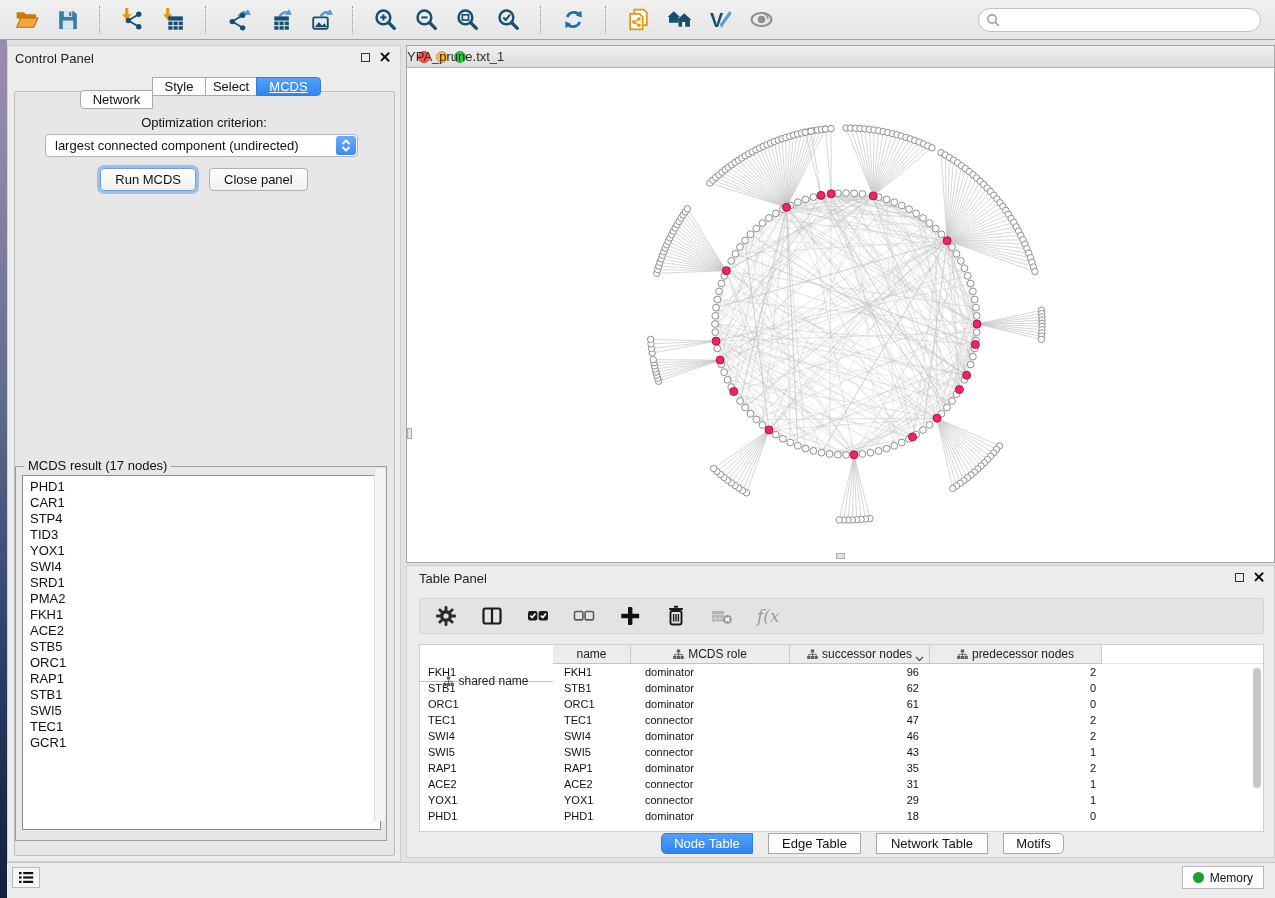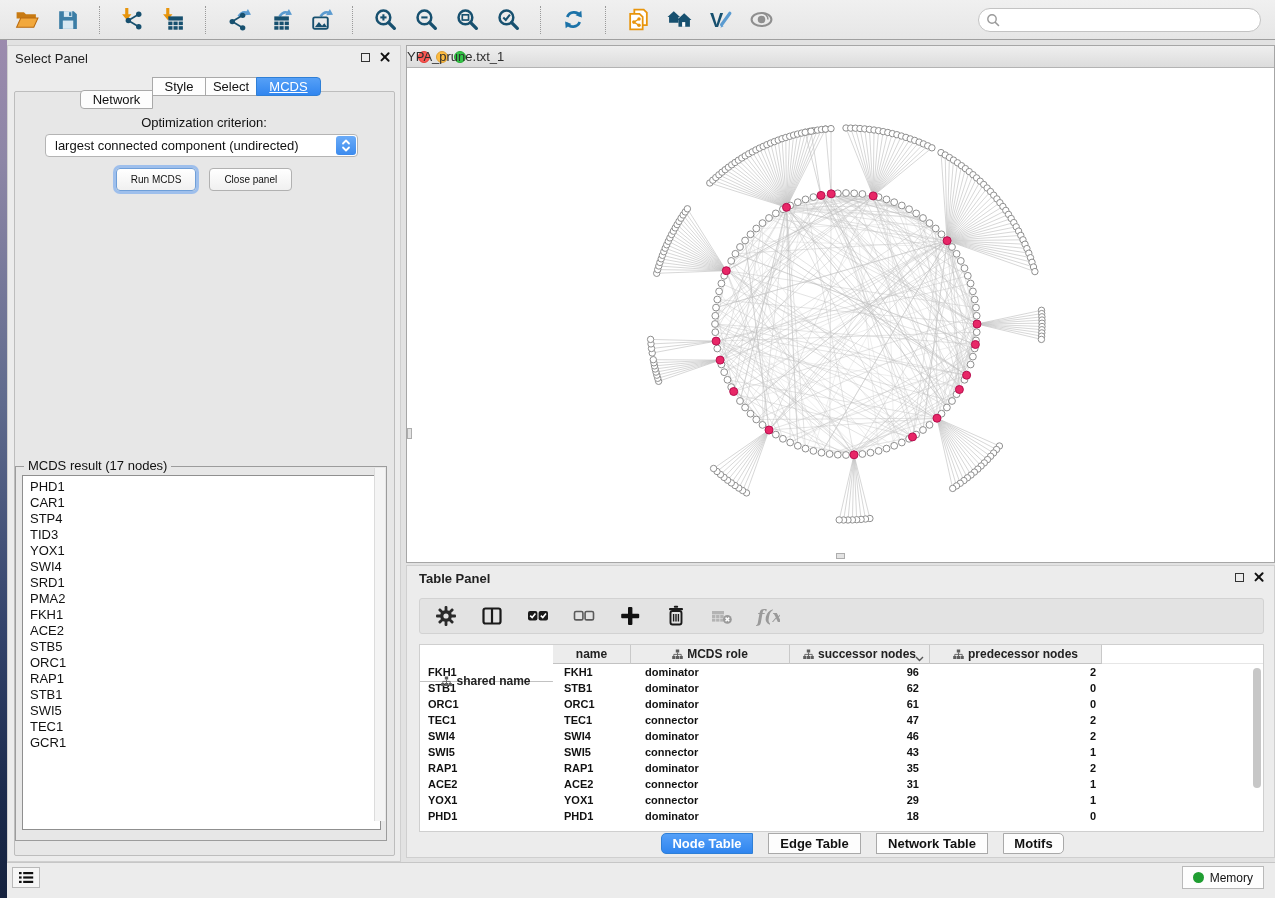--- a/index.html
+++ b/index.html
@@ -50,21 +50,21 @@
     position:absolute; left:37px; top:88px; width:313px; height:23px;
     background:#fff; border:1px solid #b4b4b4; border-radius:4px;
     font-size:13px; line-height:21px; padding-left:9px; color:#111;
   }
   .opt-stepper {
     position:absolute; right:1px; top:1px; width:20px; height:19px; border-radius:3px;
     background:linear-gradient(180deg,#6aabf8,#3c8bee); display:flex; align-items:center; justify-content:center;
   }
   .cp-buttons { position:absolute; left:0; width:100%; top:122px; display:flex; justify-content:center; gap:13px; }
   .btn {
-    height:23px; padding:0 14px; font-size:10px; line-height:21px; color:#111;
+    height:23px; padding:0 14px; font-size:13px; line-height:21px; color:#111;
     background:linear-gradient(180deg,#ffffff,#f0f0f0); border:1px solid #b1b1b1; border-radius:4px;
   }
   .btn.focus { box-shadow:0 0 0 3px rgba(110,165,240,.6); border-color:#6f9fd8; }
   .fieldset { position:absolute; left:7px; top:420px; width:372px; height:375px; border:1px solid #9c9c9c; }
   .fieldset .legend {
     position:absolute; left:8px; top:-9px; background:#e7e7e7; padding:0 4px; font-size:13px; color:#111;
   }
   .mcds-list {
     position:absolute; left:6px; top:8px; width:359px; height:355px; background:#fff;
     border:1px solid #8f8f8f; overflow:hidden; padding:3px 0 0 7px;
@@ -78,21 +78,21 @@
     background:linear-gradient(180deg,#efefef,#dcdcdc); border-bottom:1px solid #b3b3b3;
   }
   .tl { position:absolute; top:5px; width:12px; height:12px; border-radius:50%; }
   .tl.red { left:11px; background:#fc5753; border:1px solid #df3e38; }
   .tl.yellow { left:29px; background:#fdbc40; border:1px solid #de9f34; }
   .tl.green { left:47px; background:#33c748; border:1px solid #27aa35; }
   .net-title { position:absolute; left:0; width:100%; top:3px; text-align:left; font-size:13px; color:#2e2e2e; }
   .net-canvas { position:absolute; left:0; top:22px; width:867px; height:494px; background:#fff; }
   .grip { position:absolute; background:#e3e3e3; border:1px solid #adadad; }
   
-  .tpanel { position:absolute; left:399px; top:525px; width:869px; height:293px; background:#ececec; border:1px solid #cfcfcf;font-weight:bold; }
+  .tpanel { position:absolute; left:399px; top:525px; width:869px; height:293px; background:#ececec; border:1px solid #cfcfcf; }
   .tp-toolbar {
     position:absolute; left:12px; top:32px; width:845px; height:36px;
     background:#e3e3e3; border:1px solid #d2d2d2; border-radius:3px;
     display:flex; align-items:center; padding-left:14px; gap:22px;
   }
   .tp-icon { display:flex; align-items:center; justify-content:center; width:24px; height:24px; }
   .tbl { position:absolute; left:12px; top:78px; width:845px; height:188px; background:#fff; border:1px solid #cfcfcf; }
   .tbl-head { display:flex; height:19px; }
   .th {
     position:relative; background:#ececec; border-right:1px solid #c9c9c9; border-bottom:1px solid #c2c2c2;
@@ -292,21 +292,21 @@
           <line x1="9.2" y1="9.2" x2="12.5" y2="12.5" stroke="#9a9a9a" stroke-width="1.6" stroke-linecap="round"></line>
         </svg>
     </span>
     <input placeholder="" style="">
   </span>
 </div>
 
 <div class="app">
 
   <div class="cpanel">
-    <div class="panel-title">Select Panel</div>
+    <div class="panel-title">Control Panel</div>
     <div class="panel-btns">
       <span class="float-btn"></span>
       <span class="close-btn"></span>
     </div>
     <div class="cp-content"></div>
     <div class="cp-tabs" id="cp-tabs">
         <div class="cp-tab" style="width: 73px;">Network</div>
         <div class="cp-tab" style="width: 54px;">Style</div>
         <div class="cp-tab" style="width: 52px;">Select</div>
         <div class="cp-tab sel" style="width: 65px;">MCDS</div>

